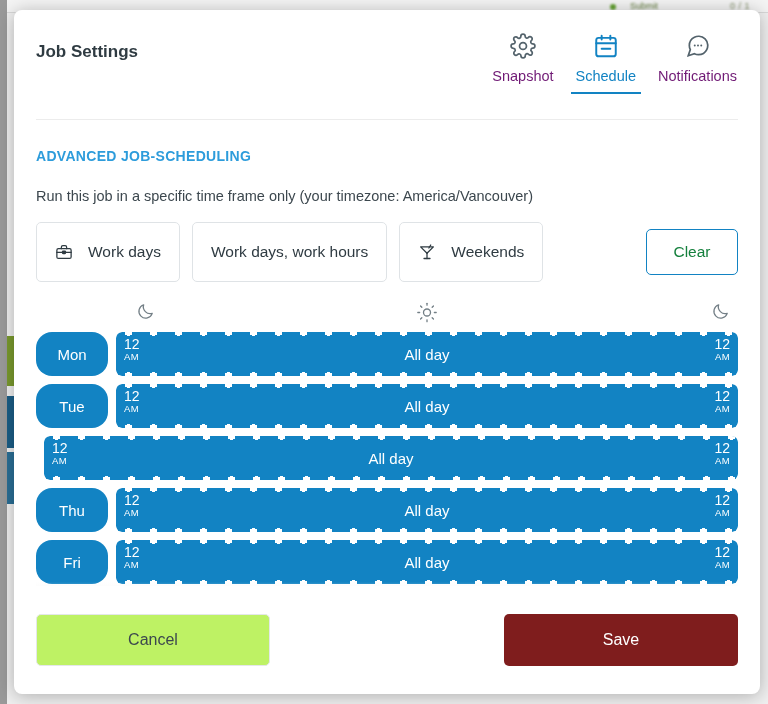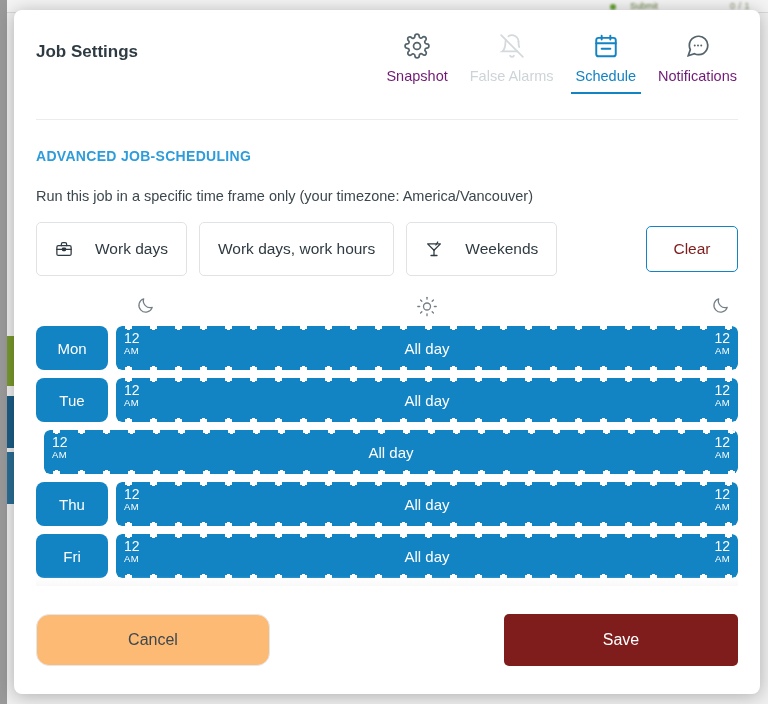--- a/index.html
+++ b/index.html
@@ -148,42 +148,42 @@
     color: #3c474e;
   }
 
   
   .presets {
     margin-top: 18px;
     display: flex;
     align-items: center;
   }
   .preset-btn {
-    height: 54px;
+    height: 60px;
     border: 1px solid #dfe3e6;
     border-radius: 5px;
     background: #fff;
     display: flex;
     align-items: center;
-    gap: 22px;
+    gap: 15px;
     padding: 0 18px;
     font-size: 15.5px;
     color: #2f3b42;
     cursor: pointer;
     margin-right: 12px;
     white-space: nowrap;
     font-family: "Liberation Sans", sans-serif;
   }
   .clear-btn {
     height: 46px;
     min-width: 92px;
     border: 1px solid #1283c3;
     border-radius: 5px;
     background: #fff;
-    color: #7f1d1d;
+    color: #15803d;
     font-size: 15.5px;
     cursor: pointer;
     margin-left: auto;
     margin-right: 0;
     display: flex;
     align-items: center;
     justify-content: center;
     padding: 0 22px;
     font-family: "Liberation Sans", sans-serif;
   }
@@ -210,21 +210,21 @@
   .sched-row {
     display: flex;
     align-items: stretch;
     height: 44px;
     margin-bottom: 8px;
   }
   .day-chip {
     width: 72px;
     flex: 0 0 72px;
     background: #1283c3;
-    border-radius: 8px;
+    border-radius: 16px;
     color: #fff;
     font-size: 15px;
     display: flex;
     align-items: center;
     justify-content: center;
     cursor: pointer;
   }
   .bar-wrap {
     flex: 1 1 auto;
     margin-left: 8px;
@@ -288,22 +288,22 @@
     height: 108px;
     padding: 0 22px;
     display: flex;
     align-items: center;
     justify-content: space-between;
   }
   .cancel-btn {
     width: 234px;
     height: 52px;
     border: 1px solid #e4e7e9;
-    border-radius: 13px;
-    background: #fdba74;
+    border-radius: 5px;
+    background: #bef264;
     color: #3c474e;
     font-size: 16px;
     cursor: pointer;
     font-family: "Liberation Sans", sans-serif;
   }
   .save-btn {
     width: 234px;
     height: 52px;
     border: none;
     border-radius: 5px;
@@ -340,32 +340,20 @@
       <div class="tab">
         <span class="tab-icon">
           <svg width="26" height="26" viewBox="0 0 24 24" fill="none" stroke="#54636c" stroke-width="1.6">
             <circle cx="12" cy="12" r="3.2"></circle>
             <path d="M19.4 15a1.6 1.6 0 0 0 .3 1.8l.1.1a2 2 0 1 1-2.8 2.8l-.1-.1a1.6 1.6 0 0 0-1.8-.3 1.6 1.6 0 0 0-1 1.5V21a2 2 0 1 1-4 0v-.1A1.6 1.6 0 0 0 9 19.4a1.6 1.6 0 0 0-1.8.3l-.1.1a2 2 0 1 1-2.8-2.8l.1-.1a1.6 1.6 0 0 0 .3-1.8 1.6 1.6 0 0 0-1.5-1H3a2 2 0 1 1 0-4h.1A1.6 1.6 0 0 0 4.6 9a1.6 1.6 0 0 0-.3-1.8l-.1-.1a2 2 0 1 1 2.8-2.8l.1.1a1.6 1.6 0 0 0 1.8.3H9a1.6 1.6 0 0 0 1-1.5V3a2 2 0 1 1 4 0v.1a1.6 1.6 0 0 0 1 1.5 1.6 1.6 0 0 0 1.8-.3l.1-.1a2 2 0 1 1 2.8 2.8l-.1.1a1.6 1.6 0 0 0-.3 1.8V9a1.6 1.6 0 0 0 1.5 1H21a2 2 0 1 1 0 4h-.1a1.6 1.6 0 0 0-1.5 1z"></path>
           </svg>
         </span>
         <span class="tab-label">Snapshot</span>
       </div>
 
-      <div class="tab disabled">
-        <span class="tab-icon">
-          <svg width="26" height="26" viewBox="0 0 24 24" fill="none" stroke="#d3d9dd" stroke-width="1.6" stroke-linecap="round">
-            <path d="M13.73 21a2 2 0 0 1-3.46 0"></path>
-            <path d="M18.63 13A17.9 17.9 0 0 1 18 8"></path>
-            <path d="M6.26 6.26A5.86 5.86 0 0 0 6 8c0 7-3 9-3 9h14"></path>
-            <path d="M18 8a6 6 0 0 0-9.33-5"></path>
-            <line x1="2" y1="2" x2="22" y2="22"></line>
-          </svg>
-        </span>
-        <span class="tab-label">False Alarms</span>
-      </div>
 
       <div class="tab active">
         <span class="tab-icon">
           <svg width="26" height="26" viewBox="0 0 24 24" fill="none" stroke="#1283c3" stroke-width="1.8" stroke-linecap="round">
             <rect x="3" y="4.5" width="18" height="17" rx="2.2"></rect>
             <line x1="3" y1="9.5" x2="21" y2="9.5"></line>
             <line x1="8" y1="2.5" x2="8" y2="6"></line>
             <line x1="16" y1="2.5" x2="16" y2="6"></line>
             <line x1="8" y1="14.5" x2="16" y2="14.5"></line>
           </svg>

